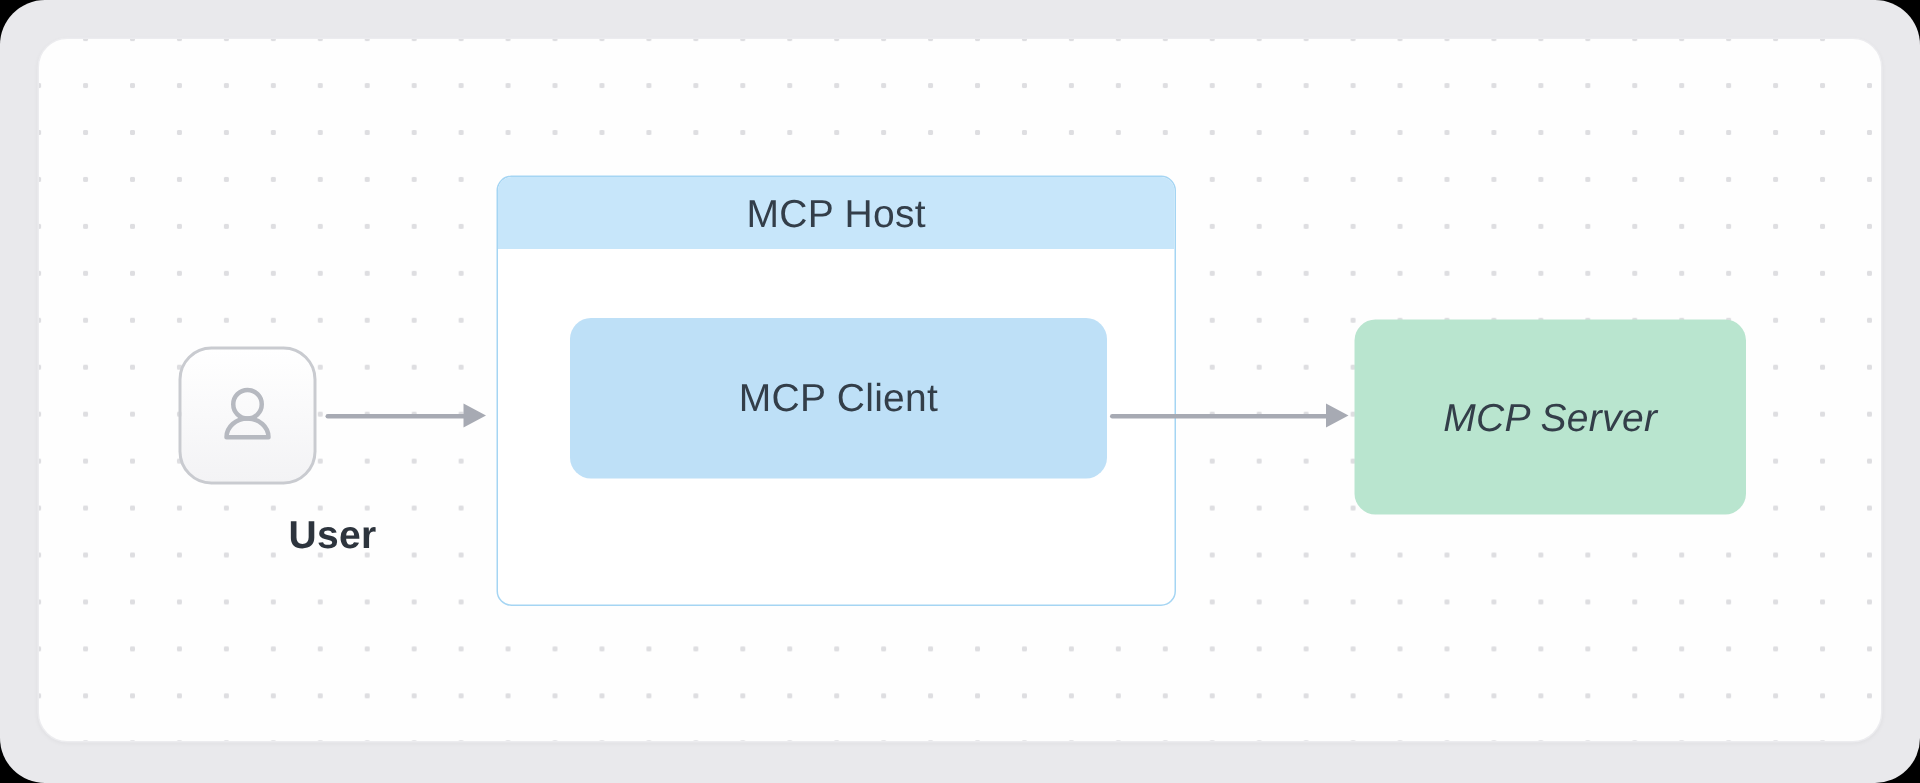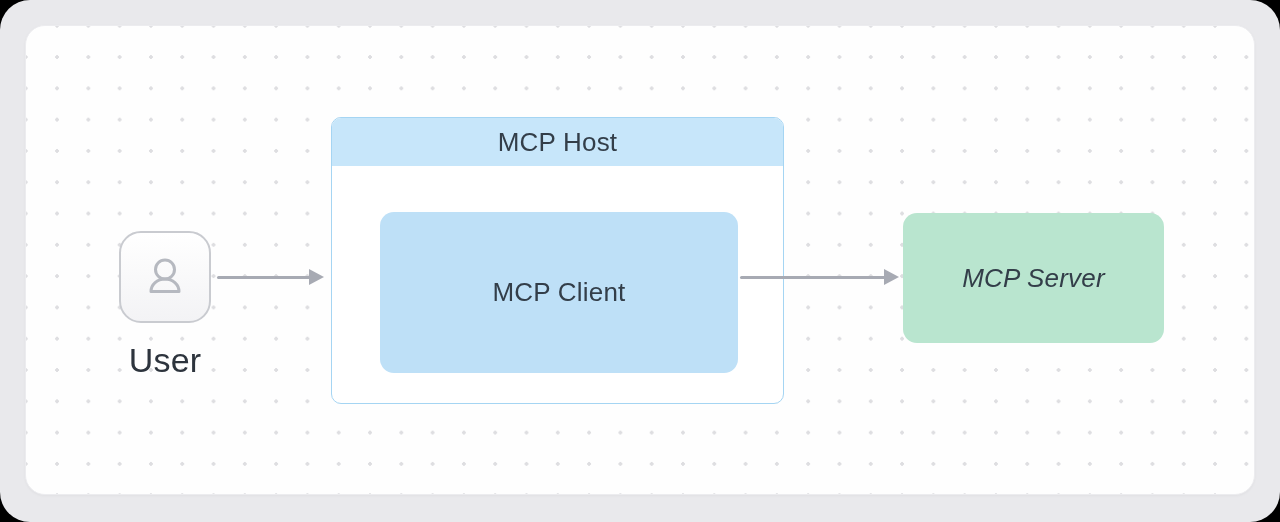--- a/index.html
+++ b/index.html
@@ -54,23 +54,23 @@
     border: 2px solid var(--user-border);
     border-radius: 22px;
     background: linear-gradient(180deg, #ffffff 0%, #f3f3f5 100%);
     display: flex; align-items: center; justify-content: center;
   }
   .user-box svg { display: block; }
   .user-label {
     position: absolute;
     left: 53px; top: 315px;
     width: 172px;
-    text-align: center;
-    font-size: 34px;
-    font-weight: 400;
+    text-align: right;
+    font-size: 26px;
+    font-weight: 700;
     color: var(--user-label);
     letter-spacing: 0.2px;
   }
 
   
   .arrow { position: absolute; height: 17px; }
   .arrow .arrow-line {
     position: absolute;
     left: 0; right: 11px; top: 7px;
     height: 3px;
@@ -102,21 +102,21 @@
     height: 48px;
     background: var(--host-header);
     display: flex; align-items: center; justify-content: center;
     font-size: 26px;
     color: var(--text-dark);
     letter-spacing: 0.2px;
   }
   .client {
     position: absolute;
     left: 48px; top: 94px;
-    width: 358px; height: 161px;
+    width: 358px; height: 107px;
     background: var(--client-fill);
     border-radius: 14px;
     display: flex; align-items: center; justify-content: center;
     font-size: 26px;
     color: var(--text-dark);
     letter-spacing: 0.2px;
   }
 
   
   .server {

